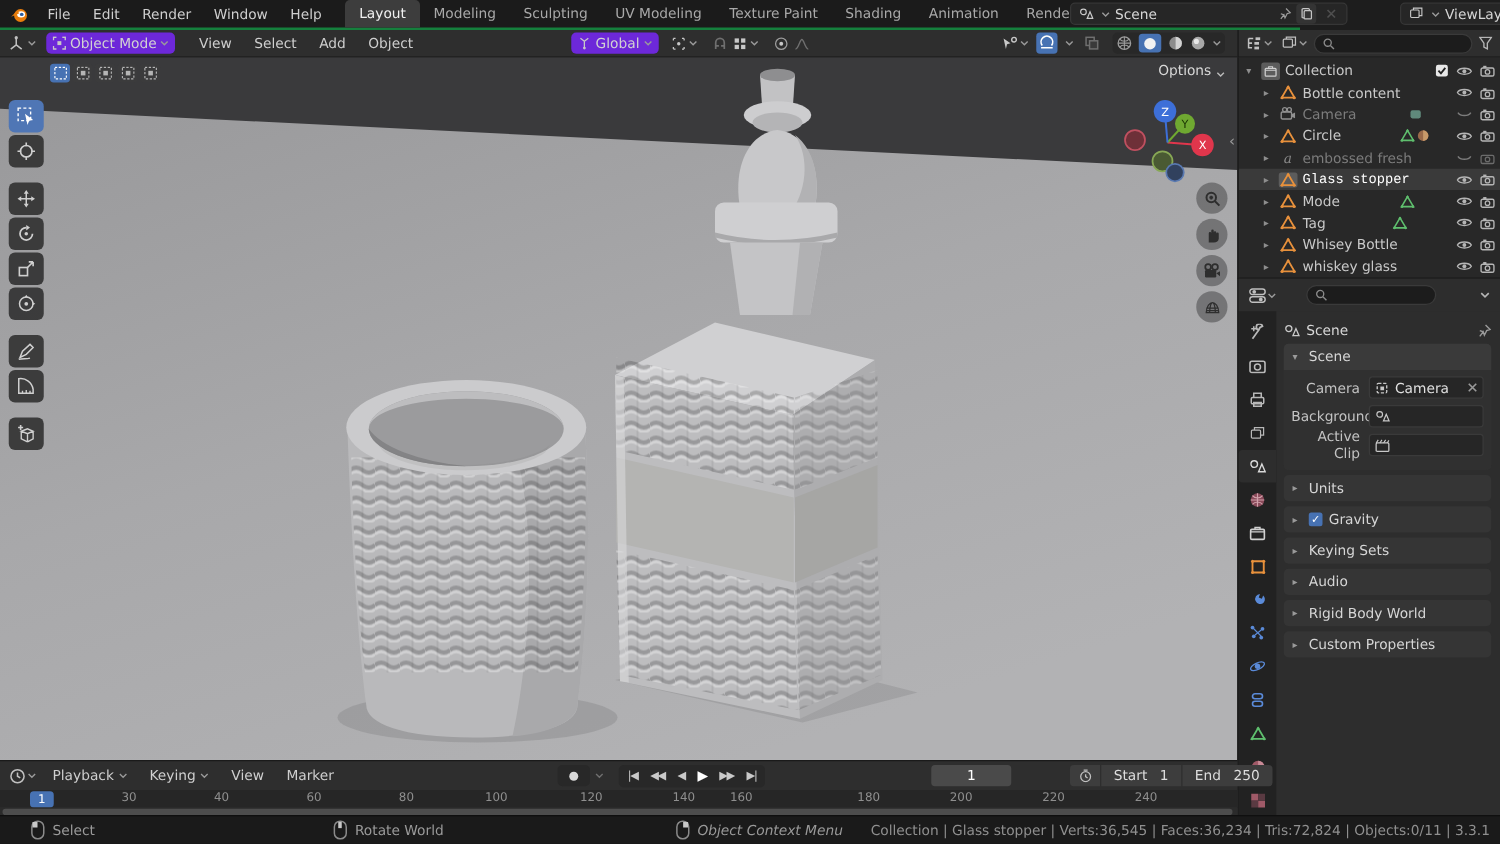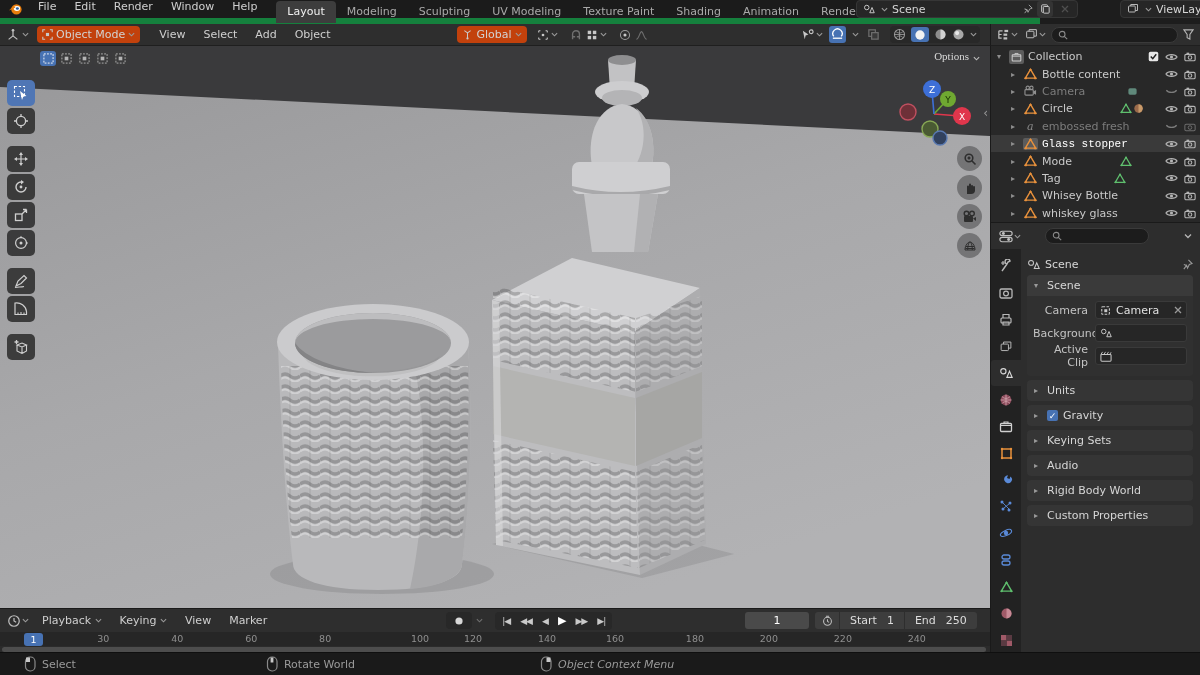--- a/index.html
+++ b/index.html
@@ -6,56 +6,56 @@
   html,body { background:#111; }
   body { font-family:"DejaVu Sans","Liberation Sans",sans-serif; }
   #app { position:relative; width:1200px; height:675px; background:#1d1d1d; overflow:hidden;
          font-size:11px; color:#c3c3c3; user-select:none; }
   .abs { position:absolute; }
   .row { display:flex; align-items:center; }
   svg { display:block; }
 
   
   #topbar { position:absolute; left:0; top:0; width:1040px; height:24px; background:#1b1b1b;
-            border-bottom:6px solid #15803d; display:flex; align-items:flex-start; }
+            border-bottom:2px solid #15803d; display:flex; align-items:center; }
   .menu-item { padding:0 9px; color:#cfcfcf; cursor:default; }
   #workspace-tabs { display:flex; height:24px; align-items:center; margin-left:10px; overflow:hidden; max-width:620px; }
   .ws-tab { padding:4px 11px 5px; color:#a9a9a9; white-space:nowrap; }
   .ws-tab.active { background:#3d3d3d; color:#f0f0f0; border-radius:4px 4px 0 0; }
   .id-selector { display:flex; align-items:center; background:#262626; border:1px solid #363636;
                  border-radius:4px; height:18px; padding:0 4px; gap:4px; color:#d6d6d6; }
   .mini-btn { display:flex; align-items:center; justify-content:center; width:16px; height:16px;
               border-radius:3px; background:#343434; color:#bbb; }
   .mini-btn.ghost { background:transparent; color:#5a5a5a; }
 
   
   #vp-header { position:absolute; left:0; top:24px; width:990px; height:22px; background:#2e2e2e;
                border-bottom:1px solid #1f1f1f; display:flex; align-items:center; }
   #outliner-header { position:absolute; left:990px; top:24px; width:210px; height:22px; background:#2e2e2e;
                border-bottom:1px solid #1f1f1f; border-left:1px solid #1a1a1a; display:flex; align-items:center; gap:3px; padding:0 4px; }
-  .hdr-widget { display:flex; align-items:center; gap:3px; background:#c2410c; border-radius:4px;
+  .hdr-widget { display:flex; align-items:center; gap:3px; background:#6d28d9; border-radius:4px;
                 height:17px; padding:0 5px; color:#d2d2d2; }
   .hdr-icon { display:flex; align-items:center; justify-content:center; color:#c0c0c0; height:17px; padding:0 2px; }
   .hdr-icon.dim { color:#6f6f6f; }
   .hdr-icon.active { background:#4772b3; color:#fff; border-radius:3px; }
   .search-box { display:flex; align-items:center; gap:4px; background:#1c1c1c; border:1px solid #3a3a3a;
                 border-radius:9px; height:16px; padding:0 6px; color:#888; flex:1; }
 
   
   #viewport { position:absolute; left:0; top:46px; width:990px; height:562px; overflow:hidden; background:#3a3a3c; }
   #toolbar { position:absolute; left:7px; top:34px; width:30px; display:flex; flex-direction:column; gap:2px; }
   .tool-btn { width:28px; height:26px; background:#2c2c2cdd; border-radius:5px; display:flex;
               align-items:center; justify-content:center; color:#cfcfcf; }
   .tool-btn.active { background:#4f76b5; color:#fff; }
   .tool-gap { height:8px; }
   #select-modes { position:absolute; left:40px; top:5px; display:flex; gap:2px; }
   .selmode { width:16px; height:15px; background:#3c3c3c88; border-radius:3px; display:flex;
              align-items:center; justify-content:center; color:#b5b5b5; }
   .selmode.active { background:#4772b3; color:#fff; }
-  #options-dd { position:absolute; right:10px; top:4px; display:flex; gap:4px; align-items:flex-end; color:#d8d8d8;font-family:Liberation Serif, serif; }
+  #options-dd { position:absolute; right:10px; top:4px; display:flex; gap:4px; align-items:flex-end; color:#d8d8d8; }
   #npanel-arrow { position:absolute; right:2px; top:60px; color:#9a9a9a; font-size:12px; }
   #nav-buttons { position:absolute; right:8px; top:100px; display:flex; flex-direction:column; gap:4px; }
   .nav-btn { width:25px; height:25px; border-radius:50%; background:#58585aa8; display:flex;
              align-items:center; justify-content:center; color:#2e2e2e; }
 
   
   #outliner { position:absolute; left:990px; top:46px; width:210px; height:176px; background:#282828;
               border-left:1px solid #1a1a1a; overflow:hidden; padding-top:2px; }
   .ol-row { display:flex; align-items:center; height:17.4px; padding:0 4px 0 6px; color:#c9c9c9; }
   .ol-row.muted .ol-label { color:#7c7c7c; }
@@ -91,21 +91,21 @@
 
   
   #timeline { position:absolute; left:0; top:608px; width:990px; height:44px; background:#2e2e2e; border-top:1px solid #1a1a1a; }
   #tl-header { display:flex; align-items:center; height:23px; padding:0 5px; gap:2px; }
   #tl-transport { display:flex; align-items:center; background:#282828; border-radius:4px; height:18px;
                   padding:0 2px; margin-left:8px; color:#cfcfcf; }
   .tr-btn { padding:0 5px; font-size:9px; color:#c9c9c9; letter-spacing:-1px; }
   .tr-btn.play { color:#fff; font-size:11px; }
   #tl-frame-field { position:absolute; left:745px; top:3px; width:64px; height:17px; background:#4a4a4a;
                     border-radius:3px; color:#fff; display:flex; align-items:center; justify-content:center; }
-  #tl-range { position:absolute; left:815px; top:3px; display:flex; align-items:center; gap:1px; }
+  #tl-range { position:absolute; left:856px; top:3px; display:flex; align-items:center; gap:1px; }
   .range-field { background:#3d3d3d; height:17px; display:flex; align-items:center; gap:10px; padding:0 10px; color:#ddd; }
   #tl-ruler { position:absolute; left:0; top:23px; width:990px; height:14px; background:#262626; }
   .tick { position:absolute; top:1px; color:#8f8f8f; font-size:9.5px; transform:translateX(-50%); }
   #tl-marker { position:absolute; top:1px; width:19px; height:13px; background:#4772b3; border-radius:3px;
                color:#fff; font-size:9.5px; display:flex; align-items:center; justify-content:center; }
   #tl-scrollbar { position:absolute; left:0; top:37px; width:990px; height:7px; background:#2b2b2b; }
   #tl-thumb { position:absolute; left:2px; top:1px; width:984px; height:5px; background:#4d4d4d; border-radius:3px; }
 
   
   #statusbar { position:absolute; left:0; top:652px; width:1200px; height:23px; background:#1a1a1a;
@@ -1172,24 +1172,24 @@
       </div>
     </div>
     <div id="tl-ruler">
       <div id="tl-marker" style="left: 24px;">
           <span>1</span>
         </div>
     <span class="tick" style="left: 103.262px;">30</span>
         <span class="tick" style="left: 177.222px;">40</span>
         <span class="tick" style="left: 251.182px;">60</span>
         <span class="tick" style="left: 325.142px;">80</span>
-        <span class="tick" style="left: 420px;">100</span>
+        <span class="tick" style="left: 397px;">100</span>
         <span class="tick" style="left: 473.062px;">120</span>
         <span class="tick" style="left: 547.022px;">140</span>
-        <span class="tick" style="left: 615px;">160</span>
+        <span class="tick" style="left: 593px;">160</span>
         <span class="tick" style="left: 694.942px;">180</span>
         <span class="tick" style="left: 768.902px;">200</span>
         <span class="tick" style="left: 842.862px;">220</span>
         <span class="tick" style="left: 916.822px;">240</span>
       </div>
     <div id="tl-scrollbar">
         <div id="tl-thumb"></div>
       </div>
   </div>
 
@@ -1216,15 +1216,16 @@
         <span class="hint" style="margin-left: 185px; font-style: italic;">
           <span>
             <svg width="12" height="16" viewBox="0 0 12 16">
               <rect x="1.5" y="1" width="9.5" height="14" rx="4.5" fill="none" stroke="#8a8a8a" stroke-width="1.2"></rect>
               <path d="M6.5,1.5 H10.5 V6 H6.5 Z" fill="#c8c8c8"></path>
             </svg>
           </span>
           <span>Object Context Menu</span>
         </span>
       </div>
+    <span id="status-stats">Collection | Glass stopper | Verts:36,545 | Faces:36,234 | Tris:72,824 | Objects:0/11 | 3.3.1</span>
   </div>
 
 </div>
 
 </body></html>

